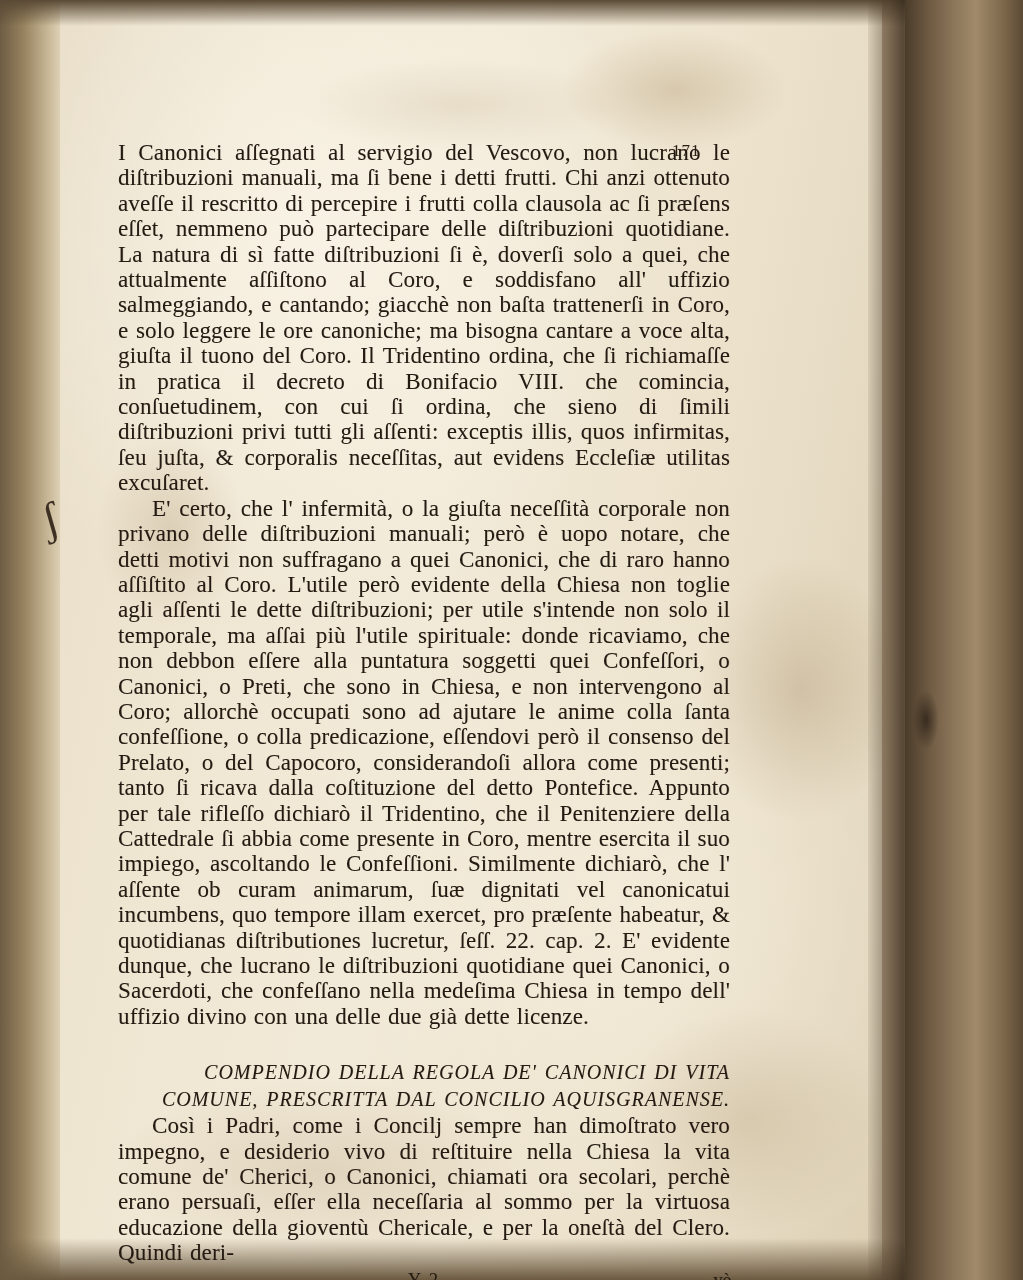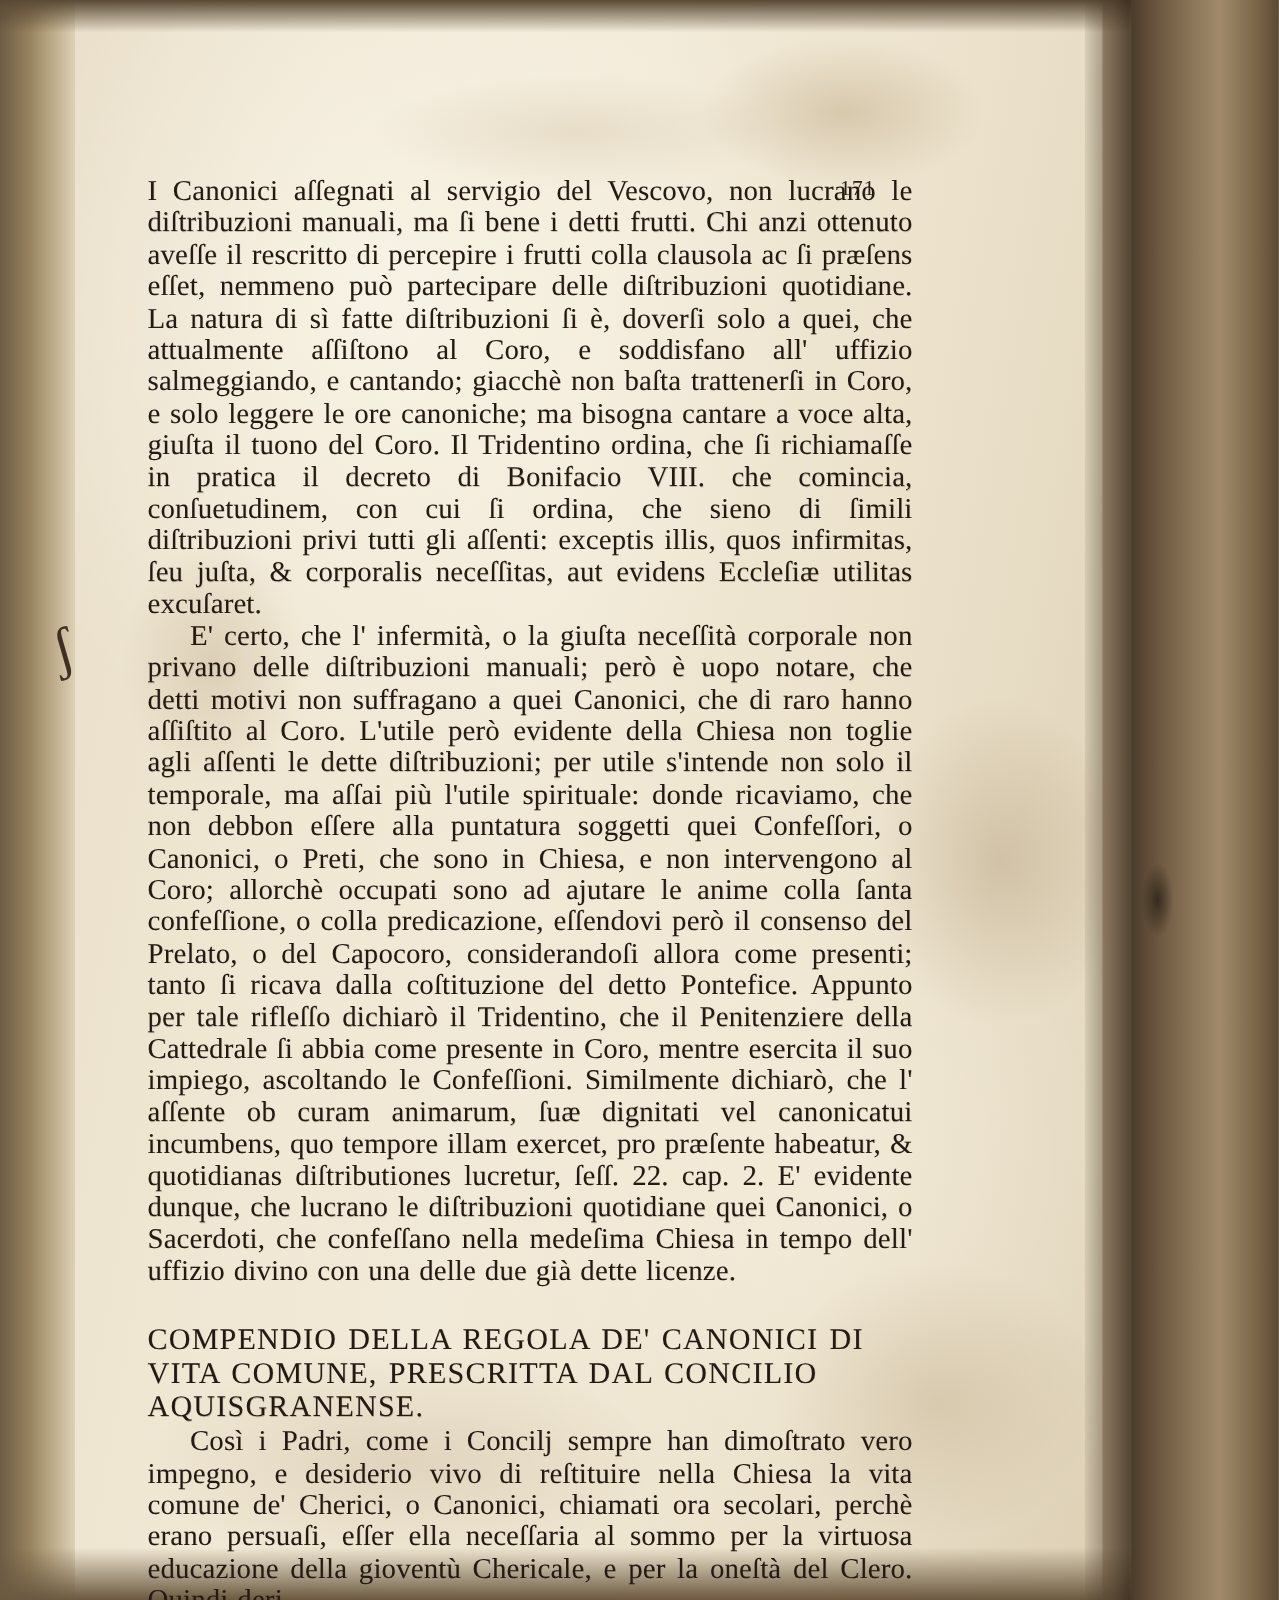--- a/index.html
+++ b/index.html
@@ -115,24 +115,25 @@
     line-height: 25.4px;
     text-align: justify;
     text-justify: inter-word;
     letter-spacing: 0.15px;
     word-spacing: 1.2px;
   }
   p.body + p.body { margin-top: 0px; }
   .indent { text-indent: 34px; }
   h2.heading {
     margin: 30px 0 0 0;
-    font-size: 24px;
+    font-size: 20px;
     line-height: 27px;
+    font-style: italic;
     font-weight: normal;
-    text-align: left;
+    text-align: right;
     letter-spacing: 1.0px;
     word-spacing: 2px;
   }
   .after-heading { margin-top: 30px; }
   .footline {
     position: relative;
     margin-top: 4px;
     height: 26px;
     font-size: 18px;
   }

